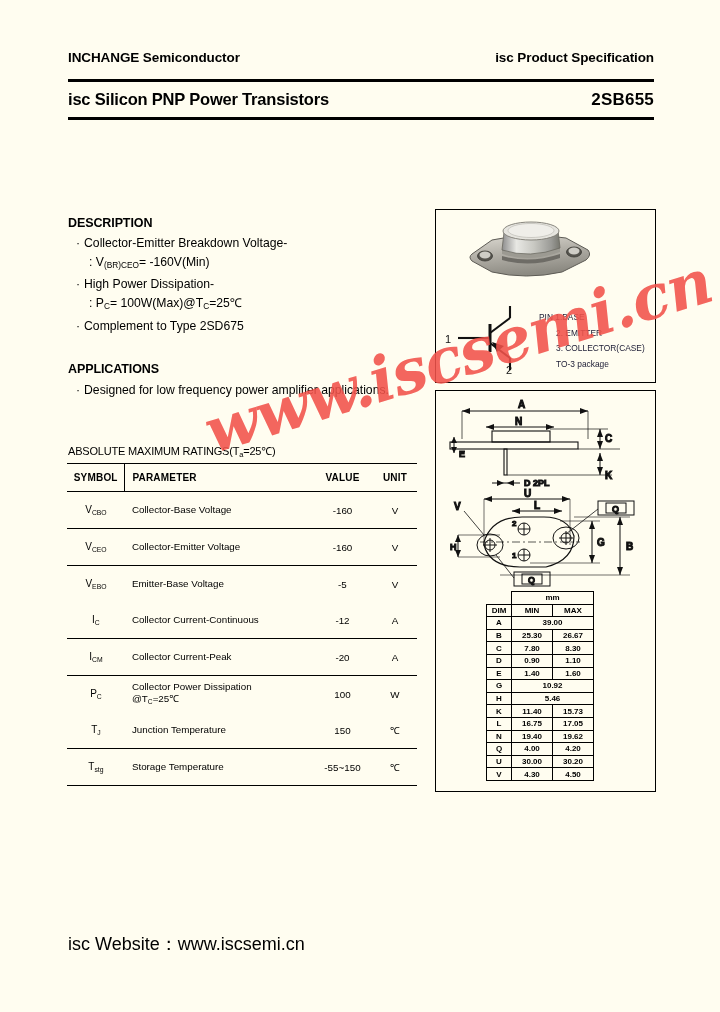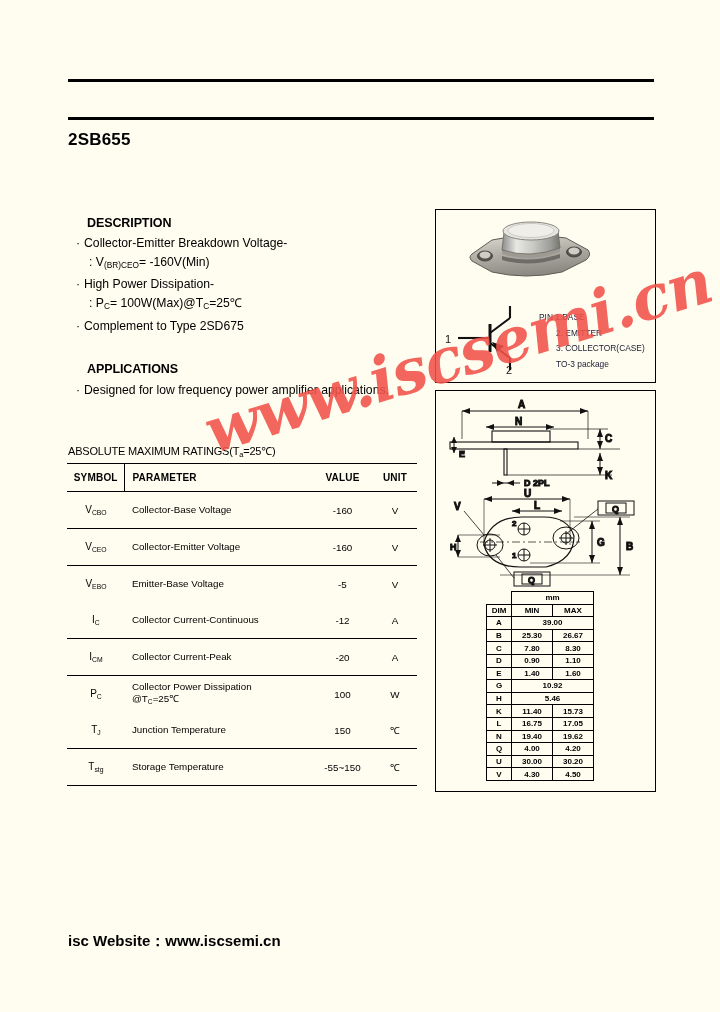--- a/index.html
+++ b/index.html
@@ -58,30 +58,28 @@
   }
   .title-left {
     font-size: 16.5px;
     font-weight: bold;
     letter-spacing: -0.2px;
   }
   .title-right {
     font-size: 17px;
     font-weight: bold;
     letter-spacing: 0.2px;
-    margin-top: 40px;
   }
 
   
   .sec-head {
     position: absolute;
     font-size: 12.5px;
     font-weight: bold;
     letter-spacing: -0.1px;
-    margin-left: 19px;
   }
   .desc-head { left: 68px; top: 216px; }
   .app-head  { left: 68px; top: 362px; }
 
   .bullets {
     position: absolute;
     left: 76px;
     font-size: 12.2px;
     line-height: 19px;
   }
@@ -203,22 +201,22 @@
   .dt .cdim { width: 22px; margin-top: 41px; }
   .dt .cmin { width: 38px; }
   .dt .cmax { width: 38px; }
   .dt .nb { border-left: 0; border-right: 0; border-top: 0; }
 
   
   .footer {
     position: absolute;
     left: 68px;
     top: 932px;
-    font-size: 15px;
-    font-weight: bold;
+    font-size: 18px;
+    font-weight: normal;
   }
 
   
   .wm {
     position: absolute;
     left: 196px;
     top: 398px;
     width: 440px;
     font-family: "DejaVu Serif", serif;
     font-style: italic;
@@ -231,22 +229,27 @@
     white-space: nowrap;
     pointer-events: none;
     letter-spacing: -1px;
   }
 </style>
 </head>
 <body>
 
 <div class="page">
 
+  <div class="hdr-row">
+    <div class="hdr-left">INCHANGE Semiconductor</div>
+    <div class="hdr-right">isc Product Specification</div>
+  </div>
   <div class="rule-thick rule-top"></div>
   <div class="title-row">
+    <div class="title-left">isc Silicon PNP Power Transistors</div>
     <div class="title-right">2SB655</div>
   </div>
   <div class="rule-thick rule-bot"></div>
 
   <div class="sec-head desc-head">DESCRIPTION</div>
   <div class="bullets desc-bullets">
     <div class="li"><span class="b">·</span><span>Collector-Emitter Breakdown Voltage-</span></div>
     <div class="li ind">: V<sub>(BR)CEO</sub>= -160V(Min)</div>
     <div class="li"><span class="b">·</span><span>High Power Dissipation-</span></div>
     <div class="li ind">: P<sub>C</sub>= 100W(Max)@T<sub>C</sub>=25℃</div>

